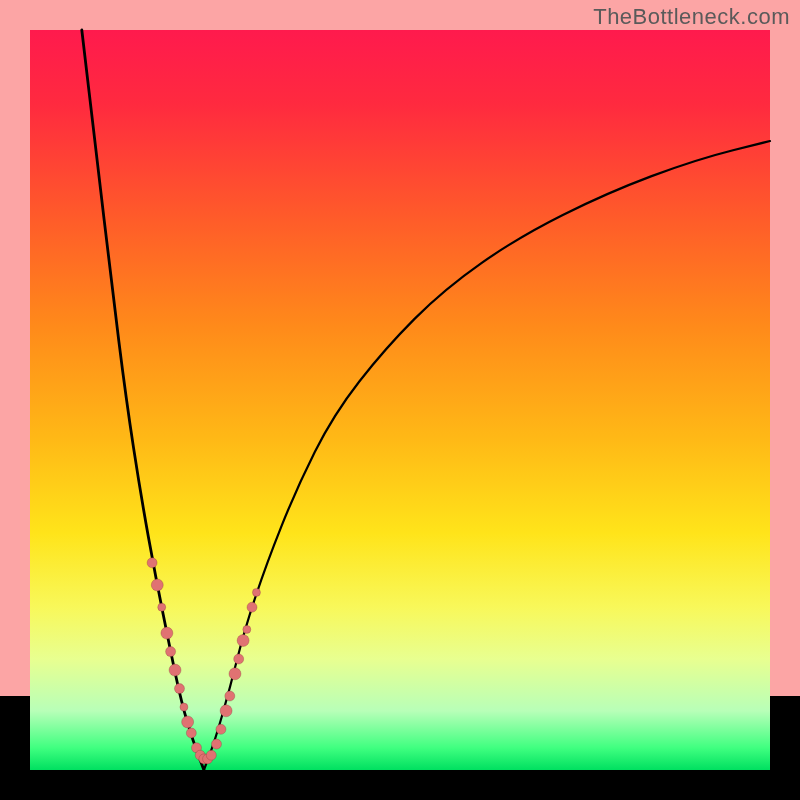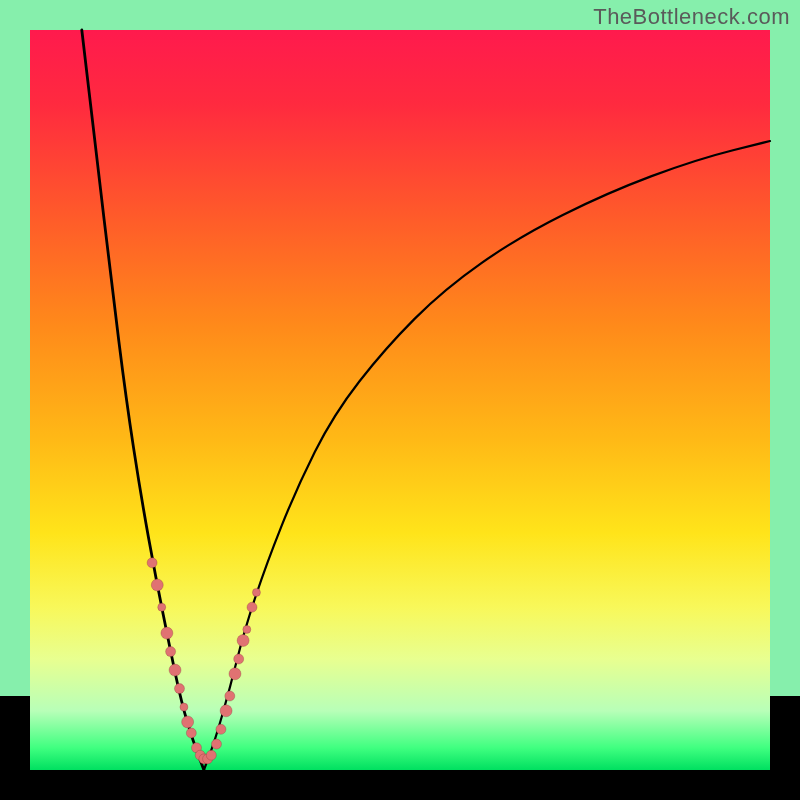--- a/index.html
+++ b/index.html
@@ -8,21 +8,21 @@
     width: 800px;
     height: 800px;
     overflow: hidden;
     background: #000;
     font-family: Arial, Helvetica, sans-serif;
   }
   .frame {
     position: relative;
     width: 800px;
     height: 696px;
-    background: #86efac;
+    background: #fca5a5;
   }
   .plot-area {
     position: absolute;
     left: 30px;
     top: 30px;
     width: 740px;
     height: 740px;
     background: linear-gradient(to bottom,
       #ff1a4d 0%,
       #ff2a3f 10%,

